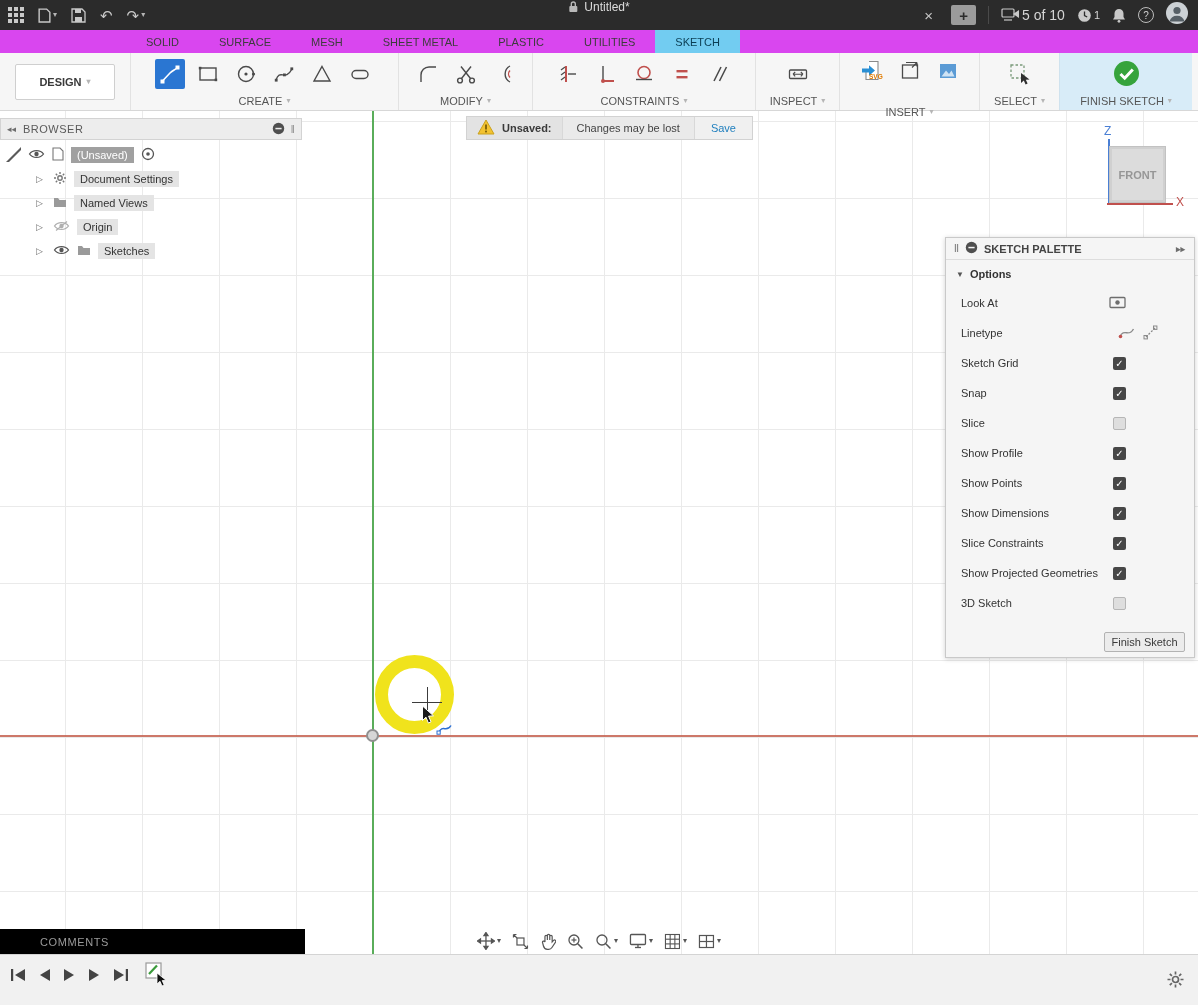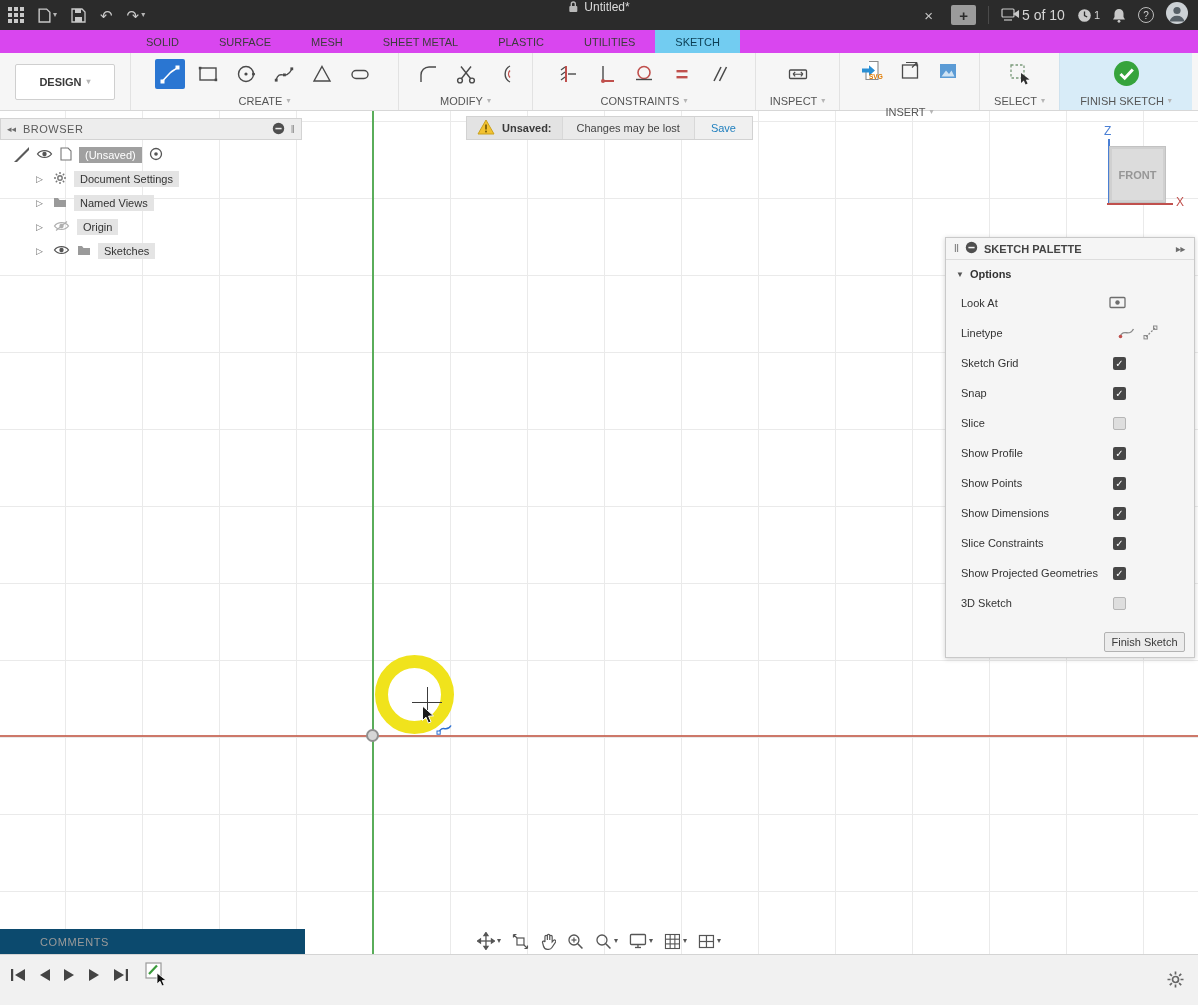--- a/index.html
+++ b/index.html
@@ -54,21 +54,21 @@
   .cursor-arrow { position:absolute; left:421px; top:594px; }
   .tool-badge { position:absolute; left:436px; top:610px; }
 
   
   .browser-header { position:absolute; left:0; top:118px; width:302px; height:22px; background:#ededed; border:1px solid #d3d3d3; display:flex; align-items:center; font-size:11px; color:#5a5a5a; z-index:20; padding:0 6px; gap:6px; }
   .bh-title { letter-spacing:.5px; }
   .bh-spacer { flex:1; }
   .handle { color:#8a8a8a; font-size:10px; }
   .btree { position:absolute; left:0; top:143px; width:300px; z-index:20; font-size:11px; color:#333; }
   .brow { height:24px; display:flex; align-items:center; gap:7px; }
-  .brow.root { padding-left:14px; }
+  .brow.root { padding-left:6px; }
   .brow.child { padding-left:36px; }
   .disc { font-size:9px; color:#6e6e6e; width:10px; }
   .chip { background:#e4e4e4; padding:2px 6px; }
   .chip.rootchip { background:#a0a0a0; color:#fff; }
 
   
   .warnbar { position:absolute; left:466px; top:116px; height:24px; display:flex; font-size:11px; z-index:20; border:1px solid #d2d2d2; }
   .wseg1 { background:#e3e3e3; display:flex; align-items:center; gap:7px; padding:0 10px; font-weight:bold; color:#3a3a3a; }
   .wseg2 { background:#eaeaea; display:flex; align-items:center; padding:0 14px; color:#444; border-left:1px solid #d8d8d8; }
   .wseg3 { background:#f0f0f0; display:flex; align-items:center; padding:0 16px; color:#1f7fbe; border-left:1px solid #d8d8d8; }
@@ -89,21 +89,21 @@
   .sec-tri { font-size:8px; color:#555; }
   .prow { height:30px; display:flex; align-items:center; padding-left:15px; }
   .prow .ctl { margin-left:auto; margin-right:68px; display:flex; align-items:center; gap:8px; }
   .prow .ctl.wide { margin-right:36px; }
   .checkbox { width:13px; height:13px; border-radius:2px; display:flex; align-items:center; justify-content:center; }
   .checkbox[data-checked="true"] { background:#474747; color:#fff; font-size:10px; }
   .checkbox[data-checked="false"] { background:#dedede; border:1px solid #b6b6b6; }
   .finish-btn { position:absolute; left:158px; top:394px; width:81px; height:20px; background:#ececec; border:1px solid #b2b2b2; border-radius:2px; display:flex; align-items:center; justify-content:center; color:#3a3a3a; }
 
   
-  .comments { position:absolute; left:0; top:929px; width:305px; height:25px; background:#0c4a6e; display:flex; align-items:center; padding-left:40px; font-size:11px; letter-spacing:.6px; color:#9a9a9a; z-index:20; }
+  .comments { position:absolute; left:0; top:929px; width:305px; height:25px; background:#000000; display:flex; align-items:center; padding-left:40px; font-size:11px; letter-spacing:.6px; color:#9a9a9a; z-index:20; }
   .navbar { position:absolute; left:50%; transform:translateX(-50%); top:928px; height:26px; display:flex; align-items:center; gap:11px; z-index:20; }
   .nav-item { display:flex; align-items:center; gap:2px; }
   .nav-item .caret { color:#555; }
 
   .timeline { position:absolute; left:0; top:954px; width:100%; height:51px; background:#f1f1f1; border-top:1px solid #d4d4d4; z-index:30; }
   .play-group { position:absolute; left:10px; top:13px; display:flex; align-items:center; gap:12px; }
   .tl-marker { position:absolute; left:145px; top:5px; }
   .tl-gear { position:absolute; right:13px; top:15px; }
 </style>
 </head>

